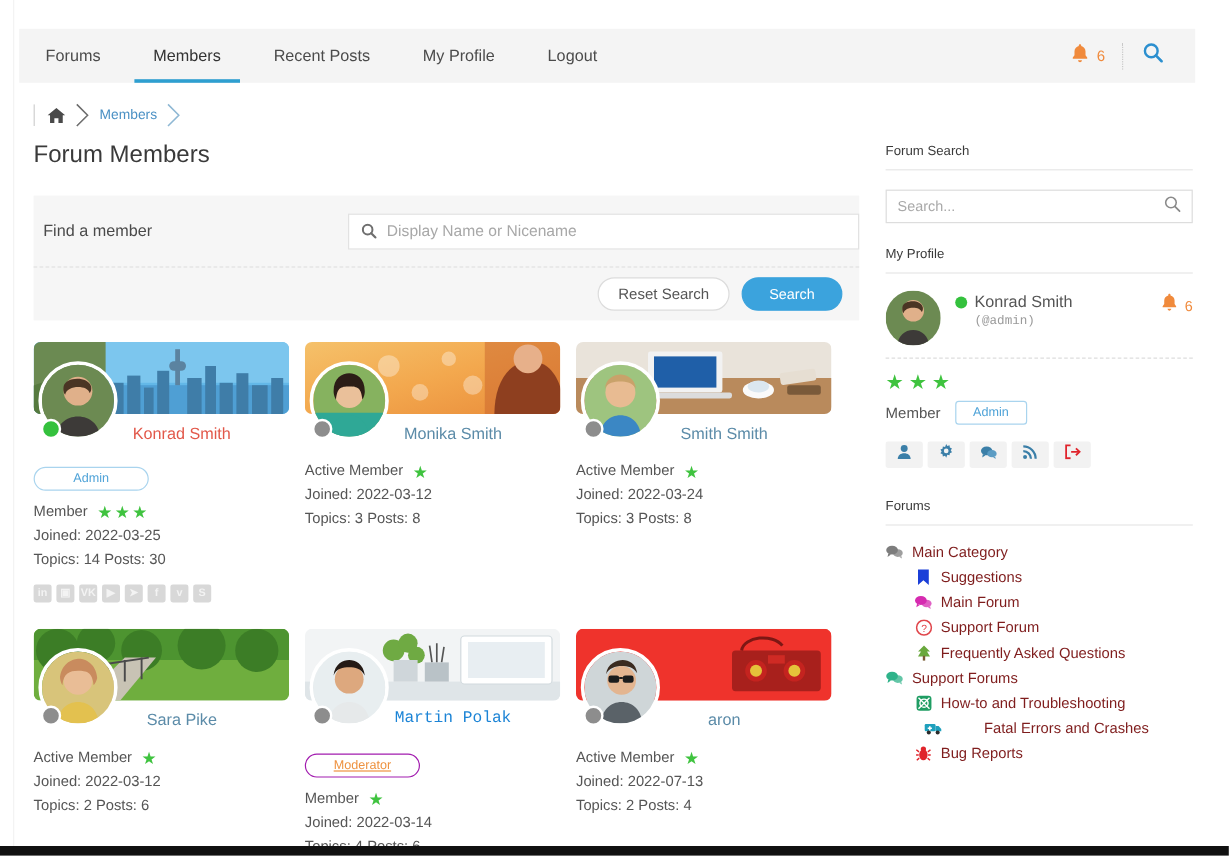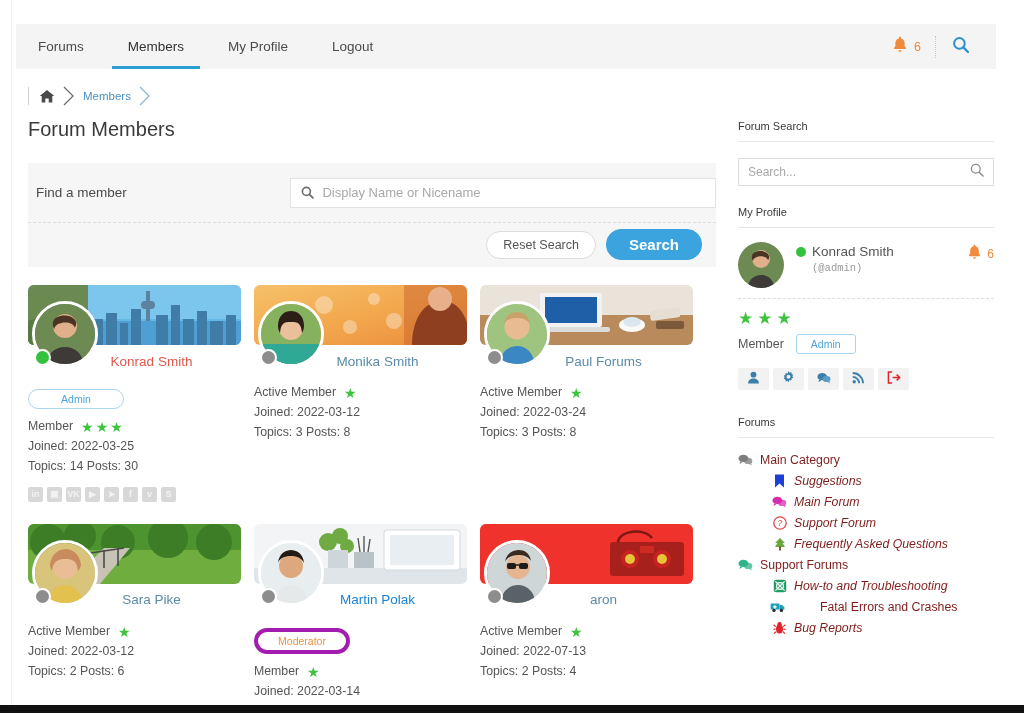--- a/index.html
+++ b/index.html
@@ -97,23 +97,22 @@
   }
   .sp-input::placeholder { color: #a8a8a8; }
   .sp-row2 { height: 43px; display: flex; align-items: center; justify-content: flex-end; padding-right: 14px; gap: 10px; }
   .btn-reset {
     background: #fff; border: 1px solid #dcdcdc; border-radius: 15px;
     padding: 6px 16px; font-size: 12.5px; color: #555; cursor: pointer;
     font-family: "Liberation Sans", sans-serif;
   }
   .btn-search {
     background: #3ba3dd; border: 1px solid #3ba3dd; border-radius: 15px;
-    padding: 6px 22px; font-size: 15px; color: #fff; cursor: pointer;
+    padding: 6px 22px; font-size: 12px; color: #fff; cursor: pointer;
     font-family: "Liberation Sans", sans-serif;
-    font-weight: bold;
   }
 
   
   .cards { position: absolute; left: 28px; top: 285px; width: 690px; }
   .card-row { display: flex; gap: 13px; }
   .card { width: 213px; position: relative; }
   .card-cover {
     width: 213px; height: 60px; border-radius: 6px; overflow: hidden;
     position: relative;
   }
@@ -130,29 +129,29 @@
   }
   .status-dot {
     position: absolute; left: 2px; bottom: 1px; width: 17px; height: 17px;
     border-radius: 50%; border: 2px solid #fff;
   }
   .status-dot.online { background: #34c13d; }
   .status-dot.offline { background: #8d8d8d; }
   .member-name { font-size: 13.5px; margin-left: 34px; cursor: pointer; }
   .name-admin { color: #e2584a; }
   .name-blue { color: #5b8ba8; }
-  .name-brightblue { color: #1c84d6; }
+  .name-brightblue { color: #1c84d6; font-family: Liberation Mono, monospace; }
 
   .role-badge {
     display: inline-block; border-radius: 14px; padding: 3px 0;
     width: 96px; text-align: center; font-size: 10.5px;
     margin-top: 12px; margin-bottom: 2px; background: #fff;
   }
   .badge-admin { border: 1px solid #a9d4ee; color: #4fa3d8; }
-  .badge-moderator { border: 4px solid #a21caf; color: #ee9240; }
+  .badge-moderator { border: 1px solid #a21caf; color: #ee9240; text-decoration: underline; }
 
   .card-meta { font-size: 12.3px; color: #555; line-height: 1.62; margin-top: 6px; }
   .meta-line { display: flex; align-items: center; gap: 5px; }
   .stars { display: inline-flex; gap: 2px; margin-left: 3px; }
   .star { color: #3fc33f; font-size: 14px; line-height: 1; }
   .socials { display: flex; gap: 4px; margin-top: 10px; }
   .social-ic {
     width: 15px; height: 15px; border-radius: 2px; background: #d8d8d8;
     display: flex; align-items: center; justify-content: center;
     color: #f3f3f3; font-size: 9px; font-weight: bold; cursor: pointer;
@@ -206,34 +205,35 @@
   }
 
   .forums-block { margin-top: 26px; }
   .forum-list { margin-top: 12px; }
   .forum-item {
     display: flex; align-items: center; gap: 7px; height: 20px;
     font-size: 12.3px; color: #7f1d1d; cursor: pointer; margin-bottom: 1px;
   }
   .forum-item .fi-icon { width: 15px; display: flex; align-items: center; justify-content: center; }
   .lvl0 { margin-left: 0; }
-  .lvl1 { margin-left: 34px; font-style: italic; }
+  .lvl1 { margin-left: 24px; }
   .lvl2 { margin-left: 32px; gap: 35px; }
 </style>
 </head>
 <body>
 
 <div class="page">
   <div class="left-gutter"></div>
   <div class="content"></div>
 
   <div class="navbar">
     <div class="nav-links" id="nav-links">
         <div class="nav-item">Forums</div>
         <div class="nav-item active">Members</div>
+        <div class="nav-item">Recent Posts</div>
         <div class="nav-item">My Profile</div>
         <div class="nav-item">Logout</div>
       </div>
     <div class="nav-right">
       <div class="nav-bell-wrap">
         <span>
           <svg width="16" height="17" viewBox="0 0 16 17">
               <path fill="#f08a3c" d="M8 0.8c-.55 0-1 .45-1 1v.6C4.9 2.85 3.4 4.7 3.4 6.9v3.1L2 11.9v1h12v-1l-1.4-1.9V6.9c0-2.2-1.5-4.05-3.6-4.5v-.6c0-.55-.45-1-1-1z"></path>
               <path fill="#f08a3c" d="M6.3 14.2c.15.95.95 1.65 1.7 1.65s1.55-.7 1.7-1.65z"></path>
             </svg>
@@ -407,21 +407,21 @@
           <div class="card-name-row">
             <div class="avatar-wrap">
               <div class="avatar"><svg width="60" height="60" viewBox="0 0 60 60">
                   <rect width="60" height="60" fill="#9ec47f"></rect>
                   <circle cx="30" cy="23" r="12.5" fill="#e8bb92"></circle>
                   <path d="M13 60c0-11 8-18 17-18s17 7 17 18z" fill="#3b87c4"></path>
                   <path d="M17 20c1-9 8-12 13-12s12 3 13 12c-3-5-8-6-13-6s-11 1-13 6z" fill="#c9a26a"></path>
                 </svg></div>
               <div class="status-dot offline"></div>
             </div>
-            <div class="member-name name-blue">Paul Forums</div>
+            <div class="member-name name-blue">Smith Smith</div>
           </div>
           <div class="card-meta">
             <div class="meta-line">
               <span>Active Member</span>
               <span class="stars">
                 <span class="star ">★</span>
               </span>
             </div>
             <div>Joined: 2022-03-24</div>
             <div>Topics: 3   Posts: 8</div>

